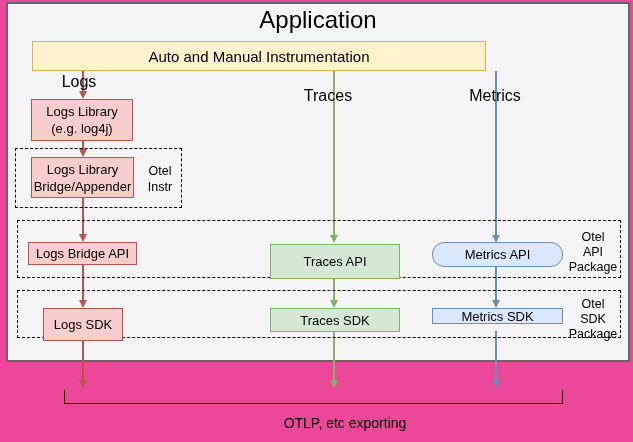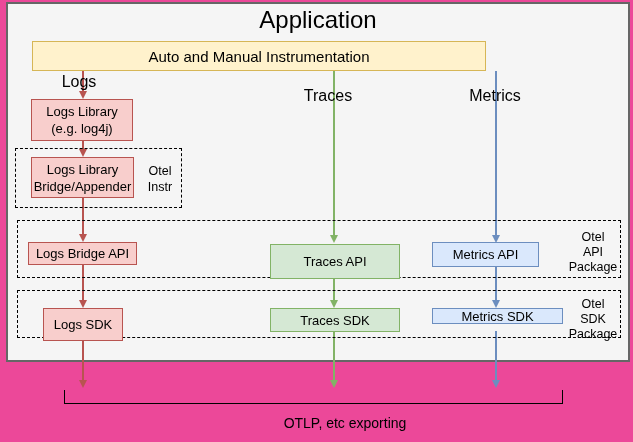--- a/index.html
+++ b/index.html
@@ -85,21 +85,21 @@
     <div>Instr</div>
   </div>
 
   <div class="abs dashed" style="left:17px;top:220px;width:604px;height:58px;"></div>
   <div class="abs node pink" style="left:28px;top:242px;width:109px;height:23px;">
     <span>Logs Bridge API</span>
   </div>
   <div class="abs node green" style="left:270px;top:244px;width:130px;height:35px;">
     <span>Traces API</span>
   </div>
-  <div class="abs node blue" style="left:432px;top:242px;width:107px;height:25px;">
+  <div class="abs node blue" style="left:432px;top:242px;width:131px;height:25px;border-radius:12px;">
     <span>Metrics API</span>
   </div>
   <div class="abs pkg-label" style="left:565px;top:230px;width:56px;">
     <div>Otel</div>
     <div>API</div>
     <div>Package</div>
   </div>
 
   <div class="abs dashed" style="left:17px;top:290px;width:604px;height:48px;"></div>
   <div class="abs node pink" style="left:43px;top:308px;width:80px;height:33px;">

